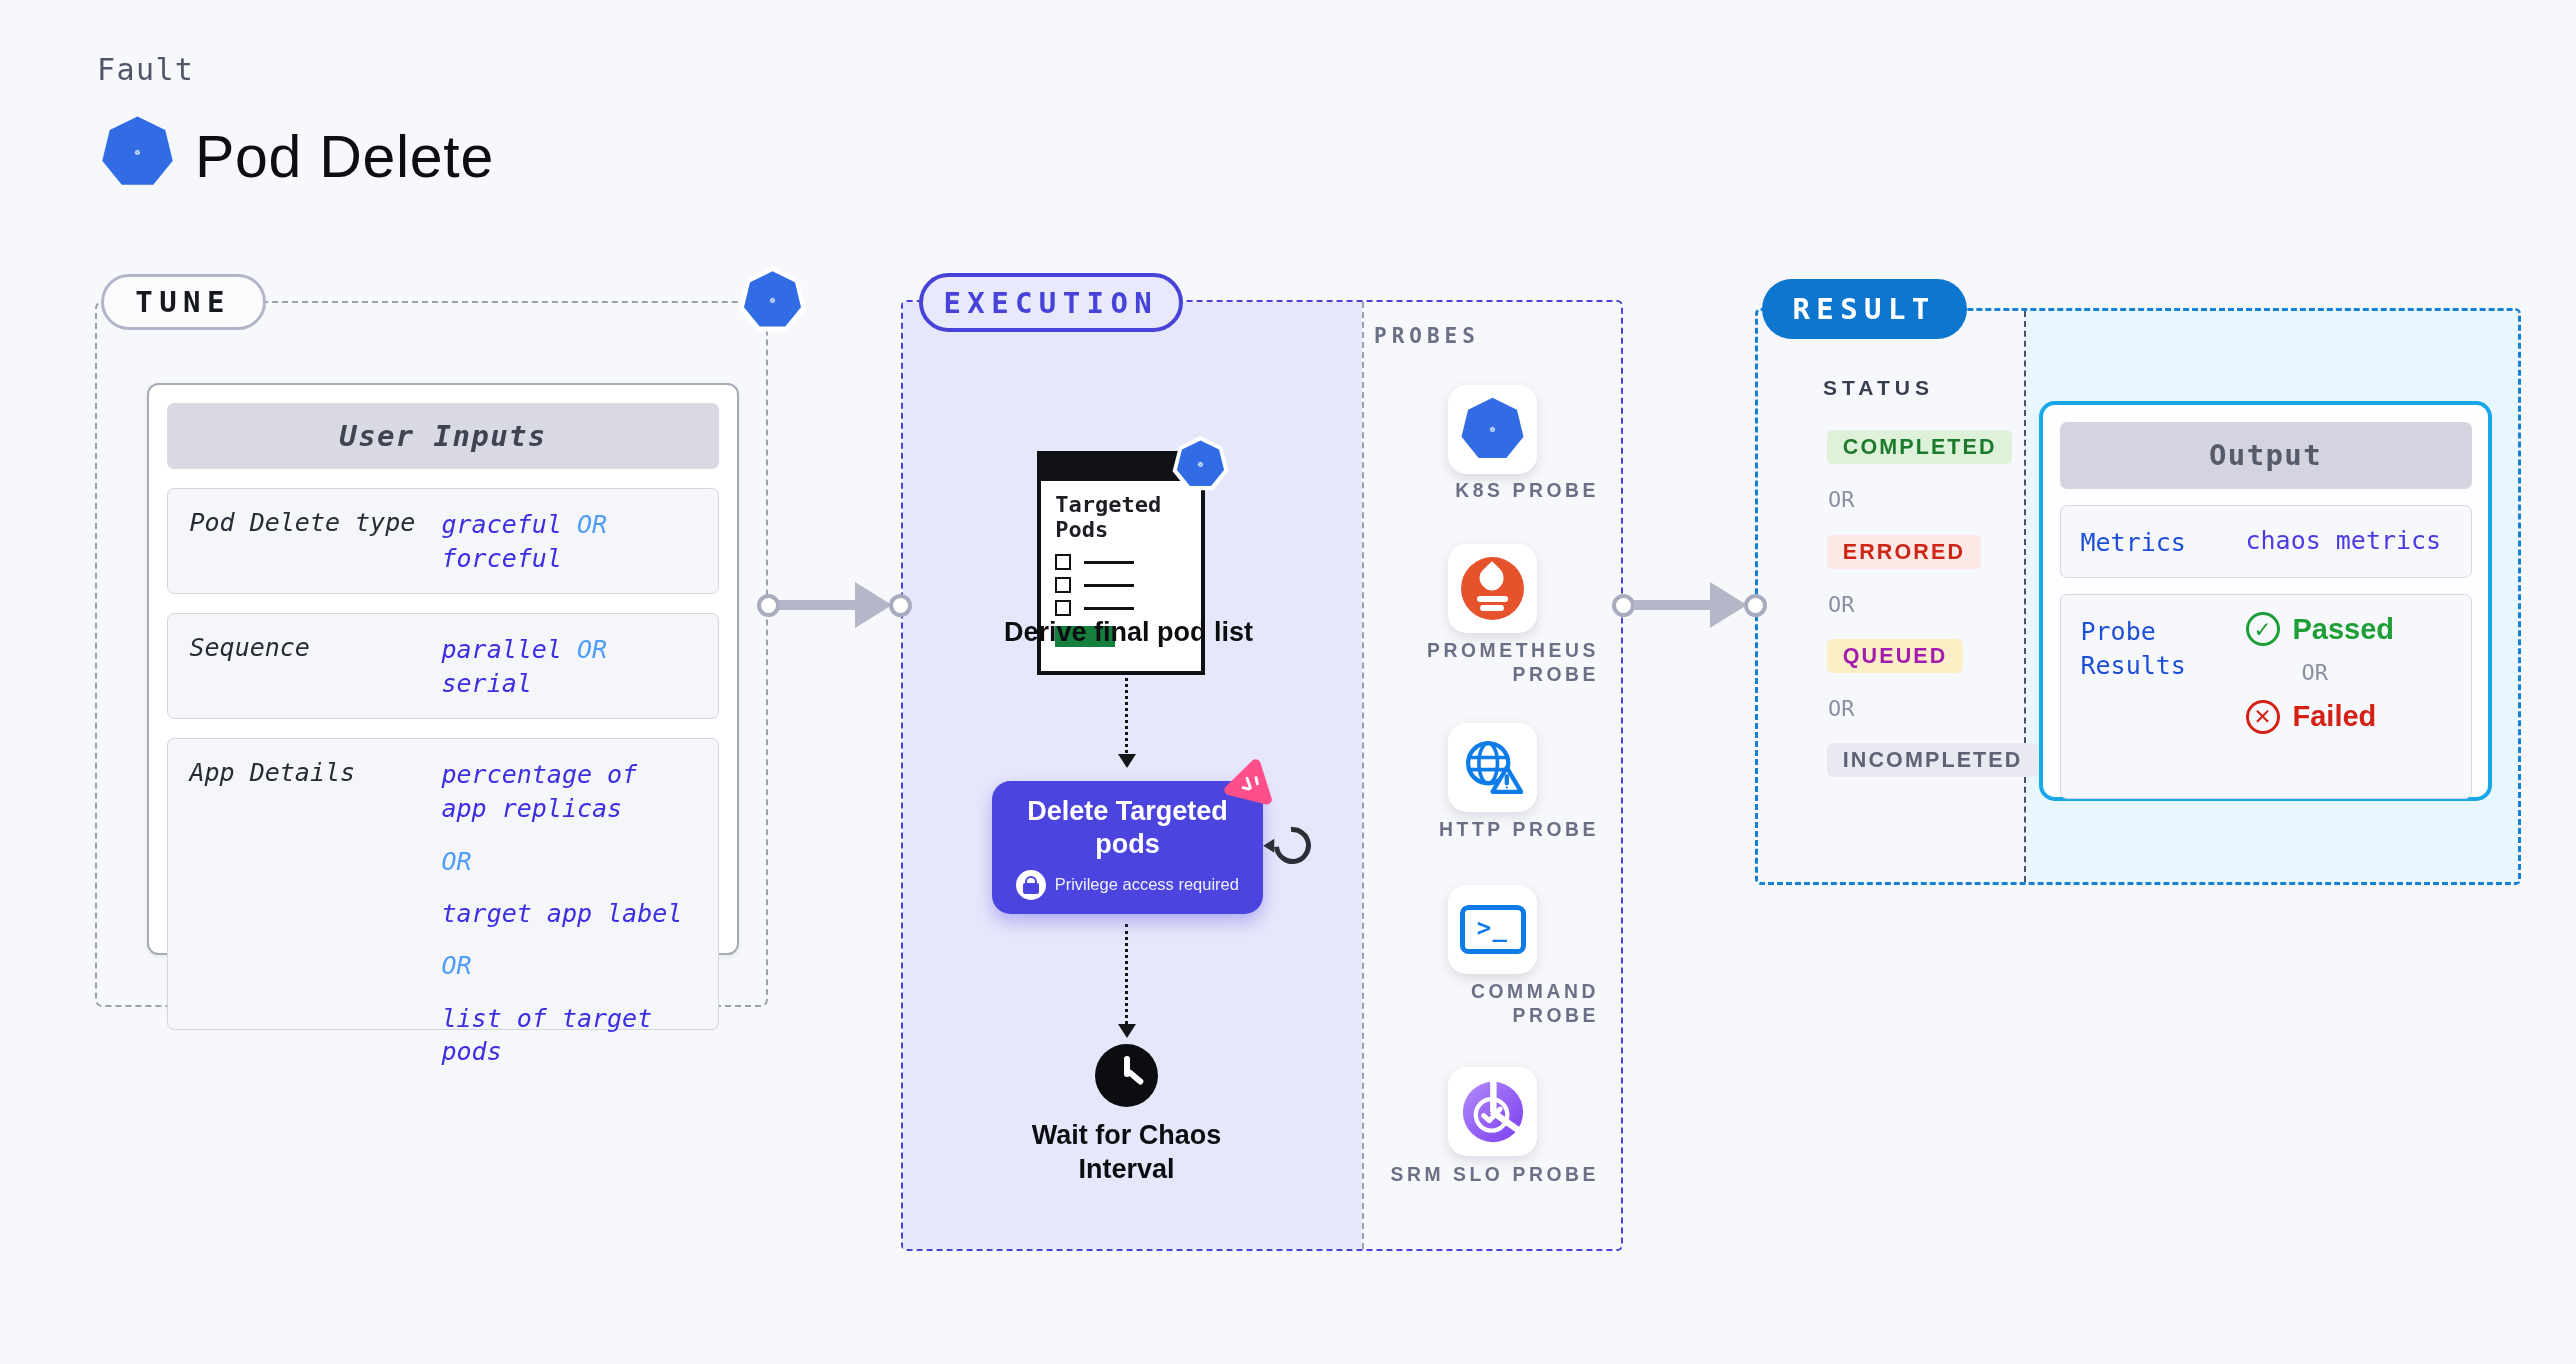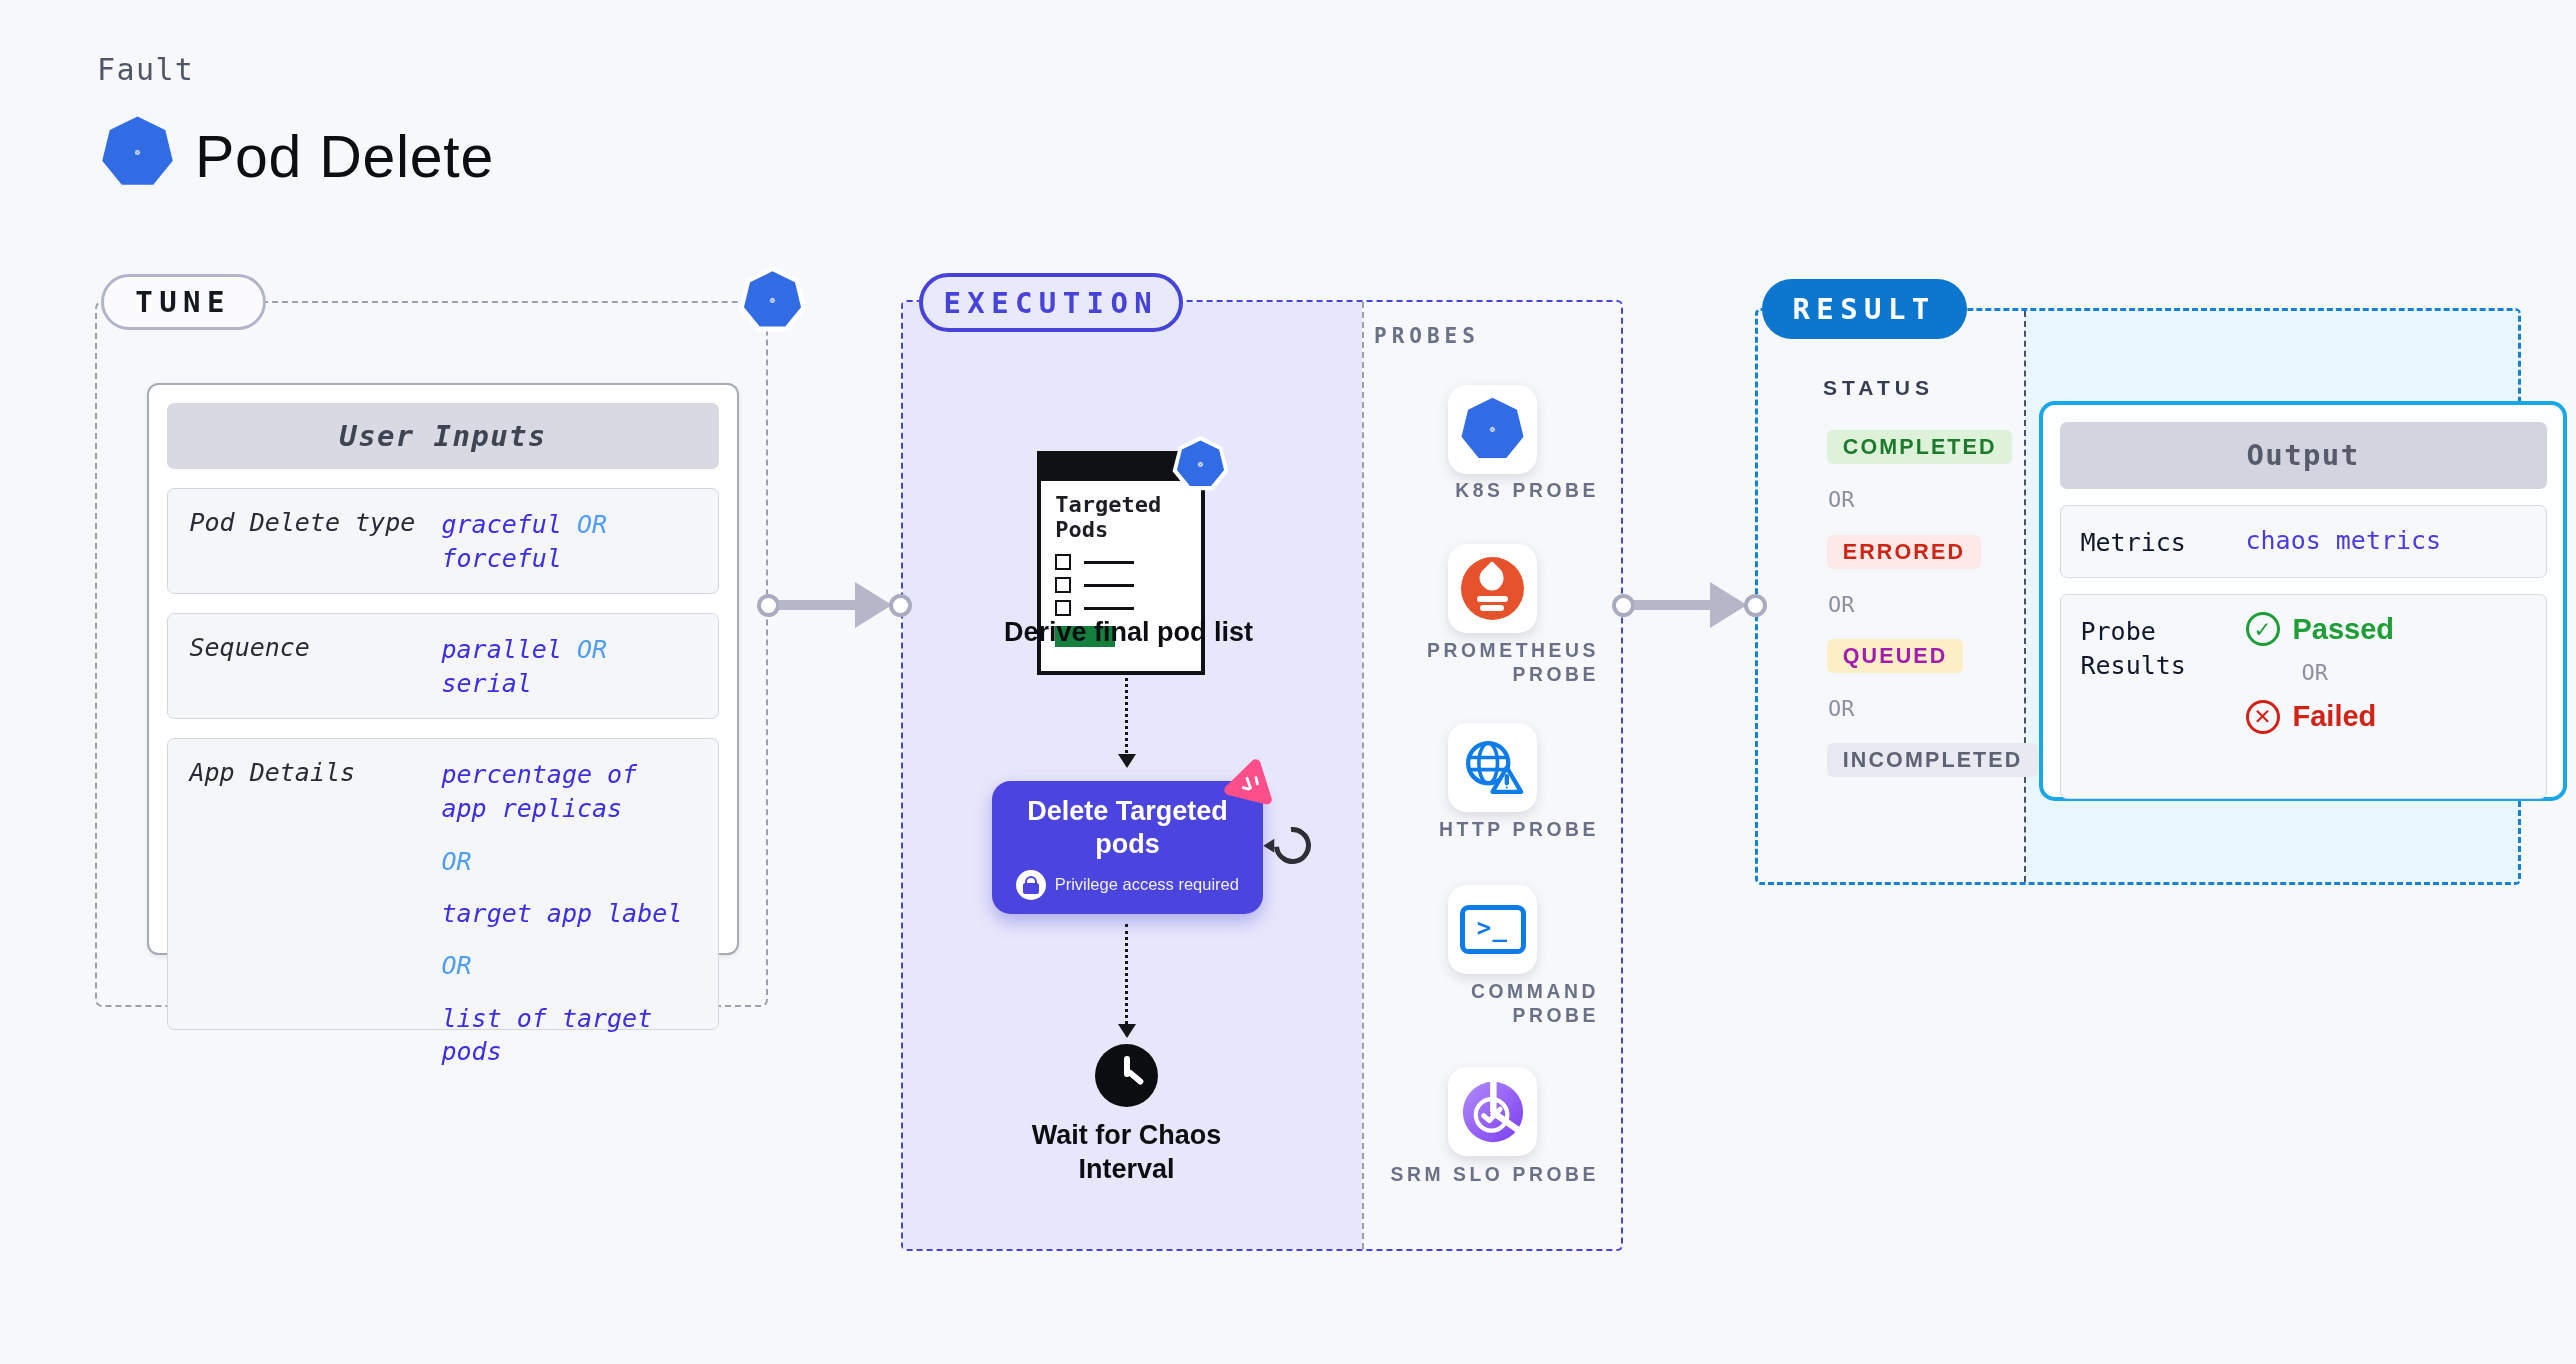--- a/index.html
+++ b/index.html
@@ -113,26 +113,26 @@
   
   .status-title { position:absolute; left:1823px; top:376px; font-size:21px; font-weight:bold; letter-spacing:5px; color:#383e52; z-index:2; }
   .badge { position:absolute; left:1827px; height:34px; display:inline-flex; align-items:center; padding:0 15.8px;
            border-radius:5.7px; font-size:21.5px; font-weight:bold; letter-spacing:2.1px; z-index:2; }
   .b-green  { background:#def1d9; color:#1d7a2c; }
   .b-red    { background:#fdeae8; color:#cd2617; }
   .b-yellow { background:#fcefc5; color:#a21caf; }
   .b-gray   { background:#e9eaf1; color:#5d6374; }
   .or-gray { position:absolute; left:1828px; font-size:22px; color:#8c90a3; z-index:2; }
 
-  .output-card { position:absolute; left:2039px; top:401px; width:528px; height:400px; background:#fdfeff;
+  .output-card { position:absolute; left:2039px; top:401px; width:453px; height:400px; background:#fdfeff;
                  border:4.3px solid #18a7e8; border-radius:15.8px; padding:16.5px; z-index:2; }
   .out-header { height:67px; background:#d3d4df; border-radius:7.2px; display:flex; align-items:center; justify-content:center;
                 font-size:29px; font-weight:bold; color:#565b6b; letter-spacing:1.4px; }
   .out-row { margin-top:16.5px; background:#f7f8fc; border:1.4px solid #d6d8e2; border-radius:7.2px; display:flex; padding:17px 20px; }
-  .out-row .lbl { width:165px; flex:none; font-size:25px; color:#0f172a; line-height:1.35; padding-top:2.9px; }
+  .out-row .lbl { width:165px; flex:none; font-size:25px; color:#1d4ed8; line-height:1.35; padding-top:2.9px; }
   .out-row .metrics-v { font-size:25px; color:#4a3be4; padding-top:2.9px; }
   .res-stack { display:flex; flex-direction:column; }
   .res-line { display:flex; align-items:center; }
   .res-line .w { font-size:29px; font-weight:bold; margin-left:13px; }
   .passed-w { color:#1d9e36; } .failed-w { color:#d32115; }
   .circ-ic { width:34px; height:34px; border-radius:50%; display:flex; align-items:center; justify-content:center;
              font-size:21.5px; font-weight:bold; flex:none; font-family:"DejaVu Sans", sans-serif; }
   .ok-ic { border:3.6px solid #1d9e36; color:#1d9e36; }
   .no-ic { border:3.6px solid #d32115; color:#d32115; }
   .res-or { font-size:22px; color:#8c90a3; margin:14.3px 0 14.3px 56px; }

